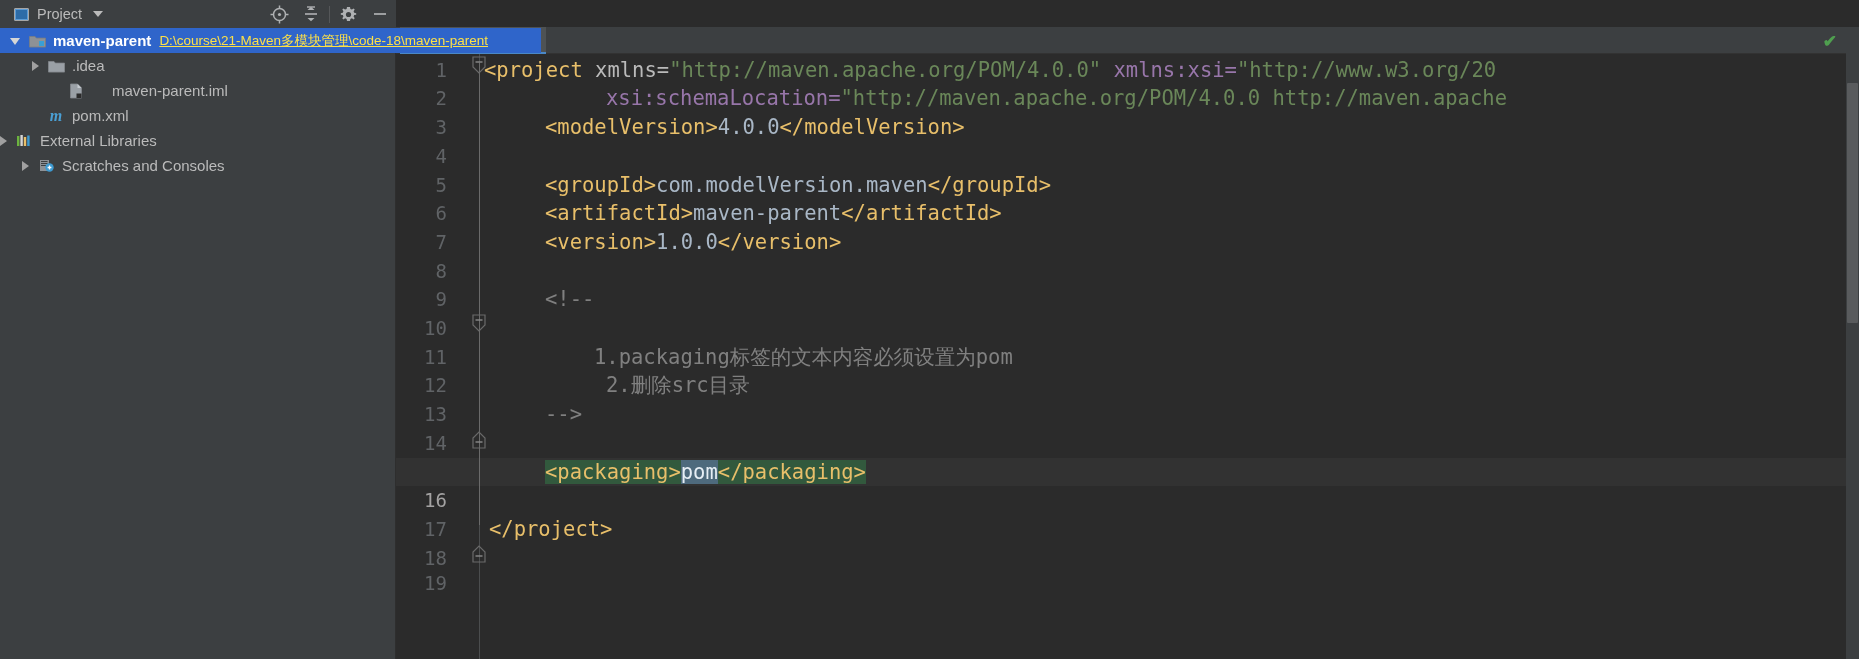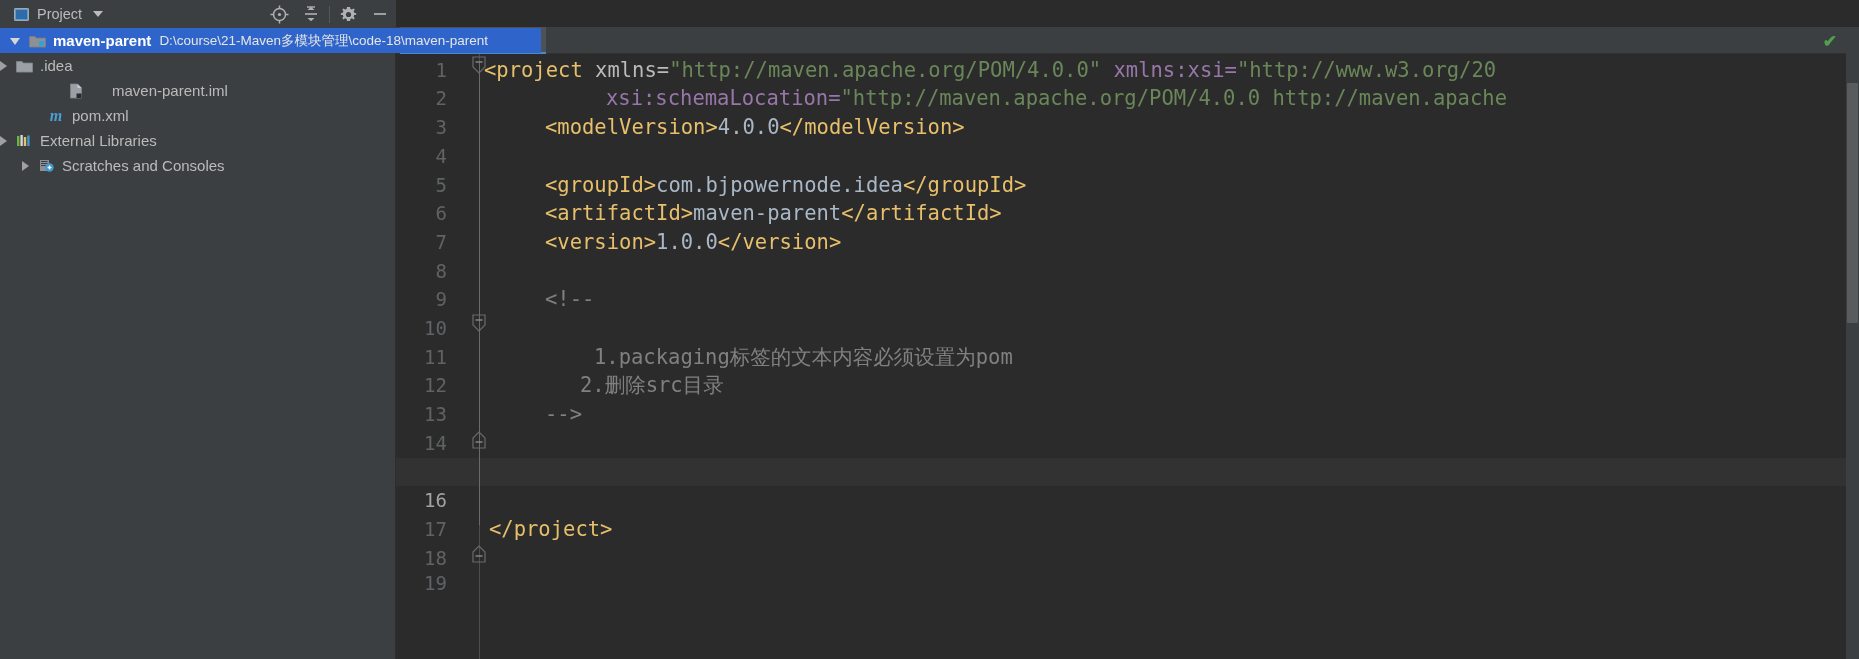--- a/index.html
+++ b/index.html
@@ -147,21 +147,21 @@
   }
   .arrow.open {
     border-left: 5px solid transparent; border-right: 5px solid transparent;
     border-top: 7px solid #d6d6d6; border-bottom: 0;
     margin-top: 2px;
   }
   .arrow.none { border: 0; width: 7px; }
   .node-label { font-size: 15px; }
   .node-label.bold { font-weight: bold; color: #ffffff; }
   .node-path { color: #a6bddc; font-size: 13.5px; margin-left: 8px; }
-  .row.selected .node-path { color: #e5e5e5; }
+  .row.selected .node-path { color: #fde047; text-decoration: underline; }
   .icon-slot { width: 22px; display: flex; align-items: center; justify-content: center; margin-right: 5px; }
   .m-icon {
     font-family: "Liberation Serif", serif; font-style: italic; font-weight: bold;
     color: #4a9fd4; font-size: 16px;
   }
   .left-stub {
     position: absolute; left: 0; top: 28px; width: 7px; height: 631px;
     background: #3c3f41;
   }
 </style>
@@ -196,21 +196,21 @@
         <span class="num">4</span>
         <span class="txt" style="left:545px"><span class="tag">&lt;modelVersion&gt;</span><span class="txtv">4.0.0</span><span class="tag">&lt;/modelVersion&gt;</span></span>
       </div>
 
       <div class="ln" style="top:114.8px">
         <span class="num">5</span>
       </div>
 
       <div class="ln" style="top:143.5px">
         <span class="num">6</span>
-        <span class="txt" style="left:545px"><span class="tag">&lt;groupId&gt;</span><span class="txtv">com.bjpowernode.idea</span><span class="tag">&lt;/groupId&gt;</span></span>
+        <span class="txt" style="left:545px"><span class="tag">&lt;groupId&gt;</span><span class="txtv">com.modelVersion.maven</span><span class="tag">&lt;/groupId&gt;</span></span>
       </div>
 
       <div class="ln" style="top:172.2px">
         <span class="num">7</span>
         <span class="txt" style="left:545px"><span class="tag">&lt;artifactId&gt;</span><span class="txtv">maven-parent</span><span class="tag">&lt;/artifactId&gt;</span></span>
       </div>
 
       <div class="ln" style="top:200.9px">
         <span class="num">8</span>
         <span class="txt" style="left:545px"><span class="tag">&lt;version&gt;</span><span class="txtv">1.0.0</span><span class="tag">&lt;/version&gt;</span></span>
@@ -229,34 +229,35 @@
         <span class="num">11</span>
       </div>
 
       <div class="ln" style="top:315.7px">
         <span class="num">12</span>
         <span class="txt" style="left:594px"><span class="cmt">1.packaging标签的文本内容必须设置为pom</span></span>
       </div>
 
       <div class="ln" style="top:344.4px">
         <span class="num">13</span>
-        <span class="txt" style="left:580px"><span class="cmt">2.删除src目录</span></span>
+        <span class="txt" style="left:606px"><span class="cmt">2.删除src目录</span></span>
       </div>
 
       <div class="ln" style="top:373.1px">
         <span class="num">14</span>
         <span class="txt" style="left:545px"><span class="cmt">--&gt;</span></span>
       </div>
 
       <div class="ln" style="top:401.8px">
         <span class="num">15</span>
       </div>
 
       <div class="ln cur" style="top:430.5px">
         <span class="num" style="color:#a4a3a3">16</span>
+        <span class="txt" style="left:545px"><span class="tag hl">&lt;packaging&gt;</span><span class="selpom">pom</span><span class="tag hl">&lt;/packaging&gt;</span></span>
       </div>
 
       <div class="ln" style="top:459.2px">
         <span class="num">17</span>
       </div>
 
       <div class="ln" style="top:487.9px">
         <span class="num">18</span>
         <span class="txt" style="left:489px"><span class="tag">&lt;/project&gt;</span></span>
       </div>
@@ -360,21 +361,21 @@
         <span class="icon-slot">
           <svg width="17" height="14" viewBox="0 0 17 14">
             <path d="M0.5 2.5 h5.5 l1.3 1.6 h9.2 v9 h-16 z" fill="#8d9196" stroke="#7a7e82" stroke-width="0.8"></path>
             <rect x="10" y="7" width="5" height="5" fill="#389fd6"></rect>
           </svg>
         </span>
         <span class="node-label bold">maven-parent</span>
         <span class="node-path">D:\course\21-Maven多模块管理\code-18\maven-parent</span>
       </div>
 
-      <div class="row" style="">
+      <div class="row" style="padding-left:32px;">
         <span class="arrow"></span>
         <span class="icon-slot">
           <svg width="17" height="14" viewBox="0 0 17 14">
             <path d="M0.5 2.5 h5.5 l1.3 1.6 h9.2 v9 h-16 z" fill="#9aa0a6" stroke="#83888d" stroke-width="0.8"></path>
           </svg>
         </span>
         <span class="node-label">.idea</span>
       </div>
 
       <div class="row" style="padding-left:32px;gap:20px;">

